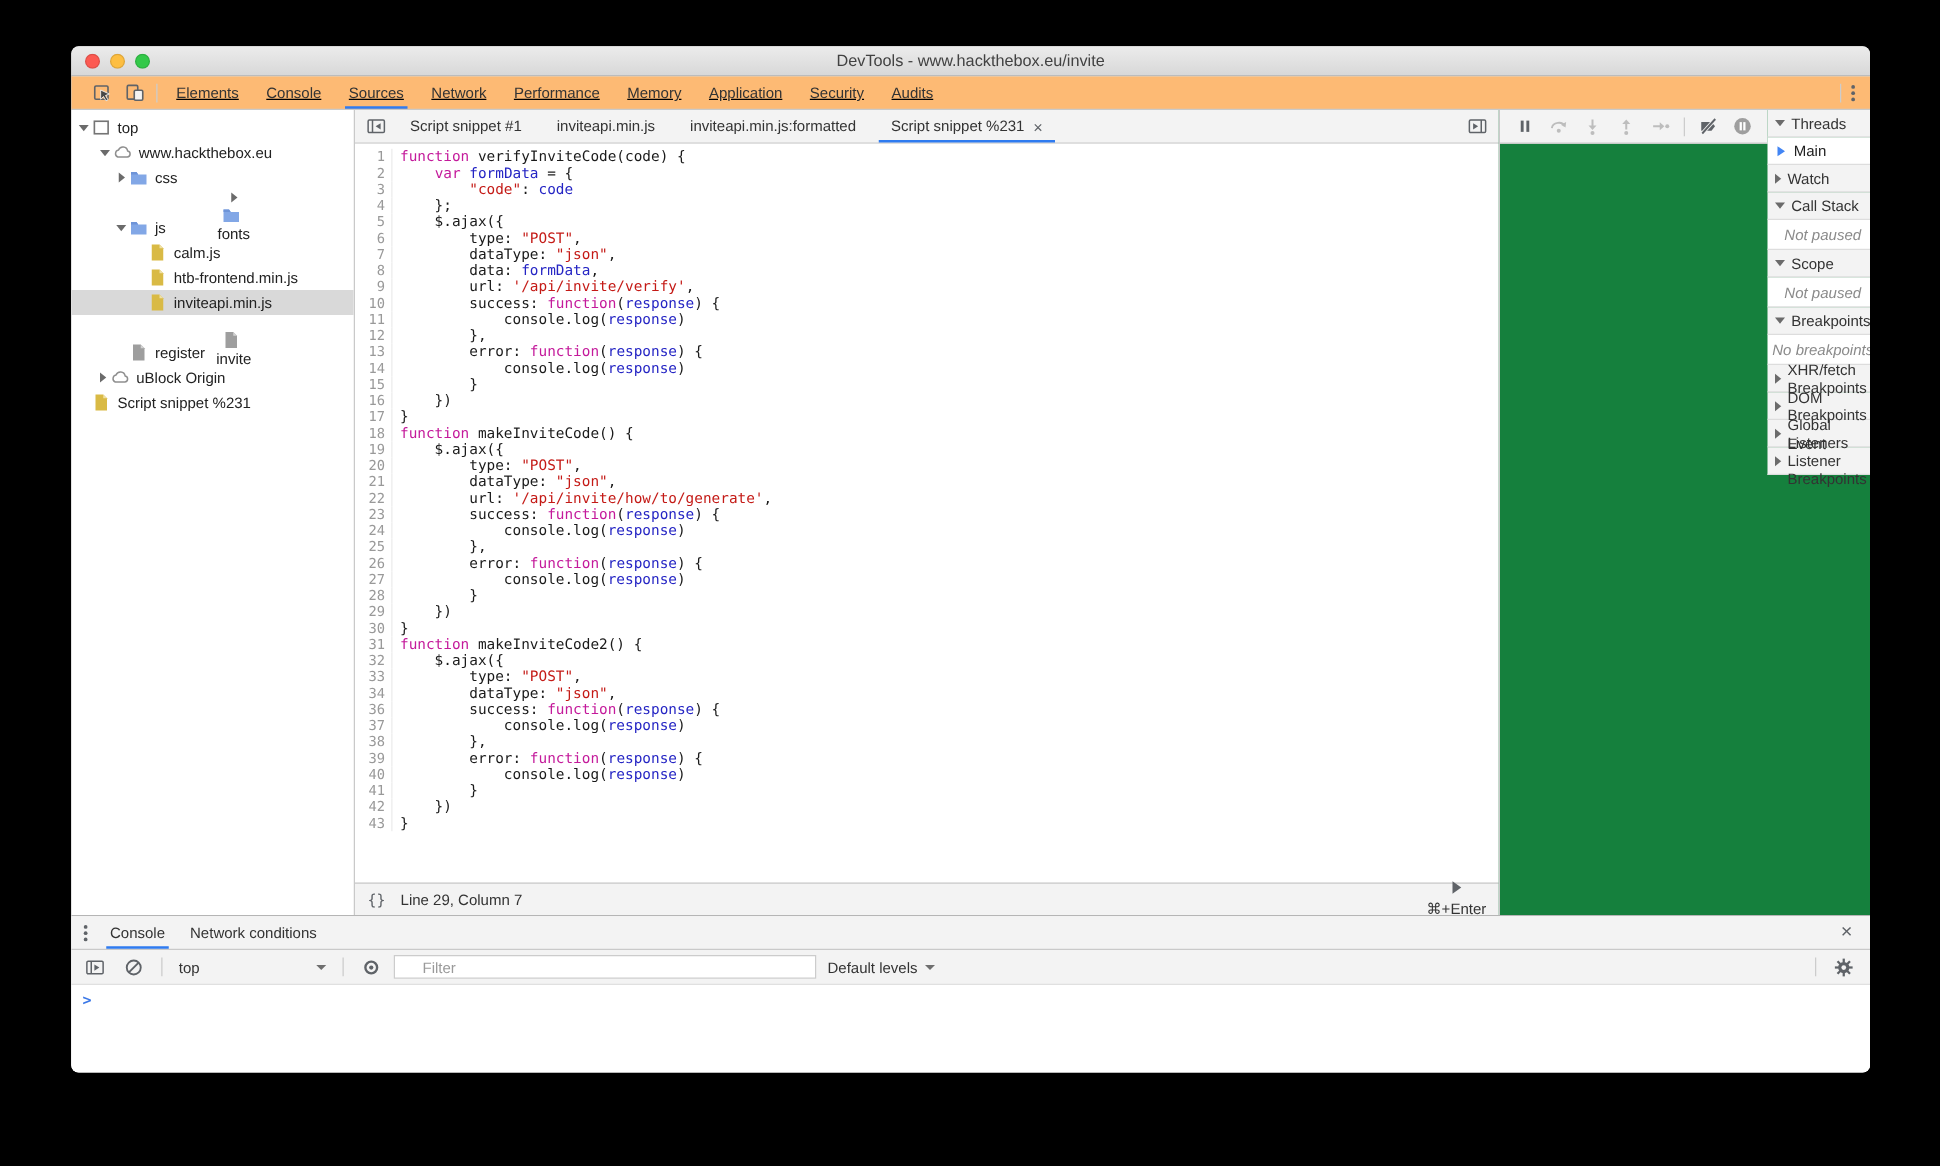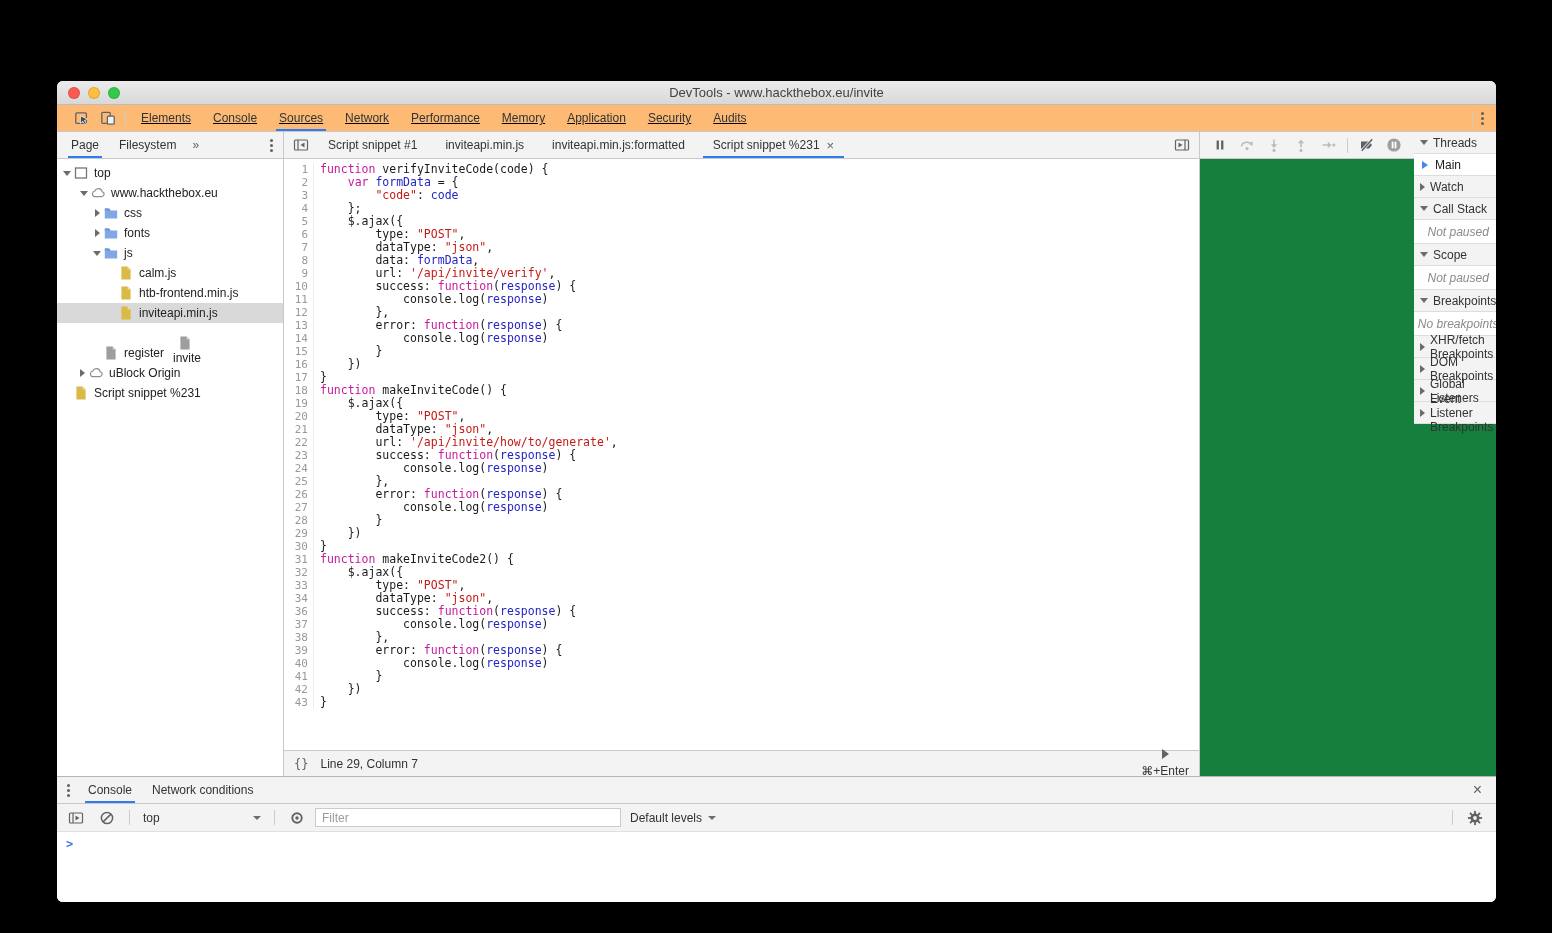--- a/index.html
+++ b/index.html
@@ -1,20 +1,20 @@
 <!DOCTYPE html>
 <html style="--accent: #2f7bf0; --kw: #c41a9b; --str: #c41a16; --var: #2525c4;"><head>
 <meta charset="utf-8">
 <style>
   html,body{margin:0;padding:0;}
   body{width:1552px;height:933px;background:#000;position:relative;overflow:hidden;
        font-family:"Liberation Sans",sans-serif;-webkit-font-smoothing:antialiased;}
   .window{position:absolute;left:57px;top:37px;width:1439px;height:821px;background:#fff;
           border-radius:6px;overflow:hidden;display:flex;flex-direction:column;
-          box-shadow:0 18px 50px rgba(0,0,0,.55);margin-top:44px;}
+          box-shadow:0 18px 50px rgba(0,0,0,.55);}
   
   .titlebar{height:23px;flex:0 0 23px;background:linear-gradient(#ececec,#d8d8d8);
             border-bottom:1px solid #bcbcbc;position:relative;display:flex;align-items:center;
             justify-content:center;font-size:13px;color:#424242;}
   .traffic{position:absolute;left:11px;top:6px;display:flex;gap:8px;}
   .light{width:12px;height:12px;border-radius:50%;border:1px solid rgba(0,0,0,.12);box-sizing:border-box;}
   
   .main-tabbar{height:26px;flex:0 0 26px;background:#fdba74;border-bottom:1px solid #c9c9c9;
                display:flex;align-items:center;padding-left:12px;text-decoration:underline;}
   .tbicon{width:26px;height:26px;display:flex;align-items:center;justify-content:center;}
@@ -74,21 +74,21 @@
   .drawer{height:125px;flex:0 0 125px;border-top:1px solid #b5b5b5;display:flex;flex-direction:column;background:#fff;}
   .drawer-tabs{height:26px;flex:0 0 26px;background:#f3f3f3;border-bottom:1px solid #c9c9c9;
                display:flex;align-items:center;padding:0 6px;}
   .dtab{padding:0 10px;font-size:12px;height:26px;line-height:26px;position:relative;color:#333;}
   .dtab.active::after{content:'';position:absolute;left:7px;right:7px;bottom:0;height:2px;background:var(--accent);}
   .drawer-x{margin-left:auto;margin-right:8px;color:#5f6368;font-size:16px;line-height:1;}
   .console-toolbar{height:27px;flex:0 0 27px;background:#f3f3f3;border-bottom:1px solid #e0e0e0;
                    display:flex;align-items:center;padding:0 6px;gap:5px;font-size:12px;color:#333;}
   .ctx-select{width:118px;display:flex;align-items:center;justify-content:space-between;padding:0 4px;}
   .dd-tri{width:0;height:0;border-left:4px solid transparent;border-right:4px solid transparent;border-top:4.5px solid #6e6e6e;}
-  .console-input{height:17px;border:1px solid #ccc;background:#fff;font-size:12px;padding:0 6px;color:#c2410c;
+  .console-input{height:17px;border:1px solid #ccc;background:#fff;font-size:12px;padding:0 22px;color:#c2410c;
                  width:292px;outline:none;font-family:"Liberation Sans",sans-serif;}
   .console-input::placeholder{color:#9a9a9a;}
   .levels{display:flex;align-items:center;gap:6px;padding:0 4px;}
   .console-body{flex:1;background:#fff;position:relative;}
   .prompt{position:absolute;left:9px;top:5px;color:#3b78e7;font-weight:bold;font-size:12px;
           font-family:"DejaVu Sans Mono",monospace;}
 </style>
 </head>
 <body>
 
@@ -133,33 +133,20 @@
     <span class="kebab" style="margin-right:8px;">
         <i></i>
         <i></i>
         <i></i>
       </span>
   </div>
 
   <div class="sources">
 
     <div class="navigator">
-      <div class="nav-tabs">
-        <span id="nav-tabs" style="display:flex;align-items:center;">
-            <div class="ntab active">Page</div>
-            <div class="ntab">Filesystem</div>
-          </span>
-        <span class="chevrons">»</span>
-        <span class="spacer"></span>
-        <span class="kebab" style="margin-right:6px;">
-            <i></i>
-            <i></i>
-            <i></i>
-          </span>
-      </div>
       <div class="tree" id="tree">
           <div class="trow" style="padding-left: 4px;">
             <span class="arrowbox">
               <span class="tri-d"></span>
             </span>
             <span class="ticon">
               <svg width="16" height="16" viewBox="0 0 16 16" xmlns="http://www.w3.org/2000/svg">
                 <rect x="2.5" y="3" width="11" height="10" fill="none" stroke="#757575" stroke-width="1.3"></rect>
               </svg>
             </span>
@@ -181,21 +168,21 @@
               <span class="tri-r"></span>
             </span>
             <span class="ticon">
               <svg width="16" height="16" viewBox="0 0 16 16" xmlns="http://www.w3.org/2000/svg">
                 <path d="M1.8 3.6h4.4l1.4 1.9h6.6v8.1H1.8z" fill="#82a7e6"></path>
                 <path d="M1.8 3.6h4.4l1.4 1.9H1.8z" fill="#6e94d8"></path>
               </svg>
             </span>
             <span>css</span>
           </div>
-          <div class="trow" style="padding-left: 34px;">
+          <div class="trow" style="padding-left: 34px; flex-direction: column;">
             <span class="arrowbox">
               <span class="tri-r"></span>
             </span>
             <span class="ticon">
               <svg width="16" height="16" viewBox="0 0 16 16" xmlns="http://www.w3.org/2000/svg">
                 <path d="M1.8 3.6h4.4l1.4 1.9h6.6v8.1H1.8z" fill="#82a7e6"></path>
                 <path d="M1.8 3.6h4.4l1.4 1.9H1.8z" fill="#6e94d8"></path>
               </svg>
             </span>
             <span>fonts</span>

